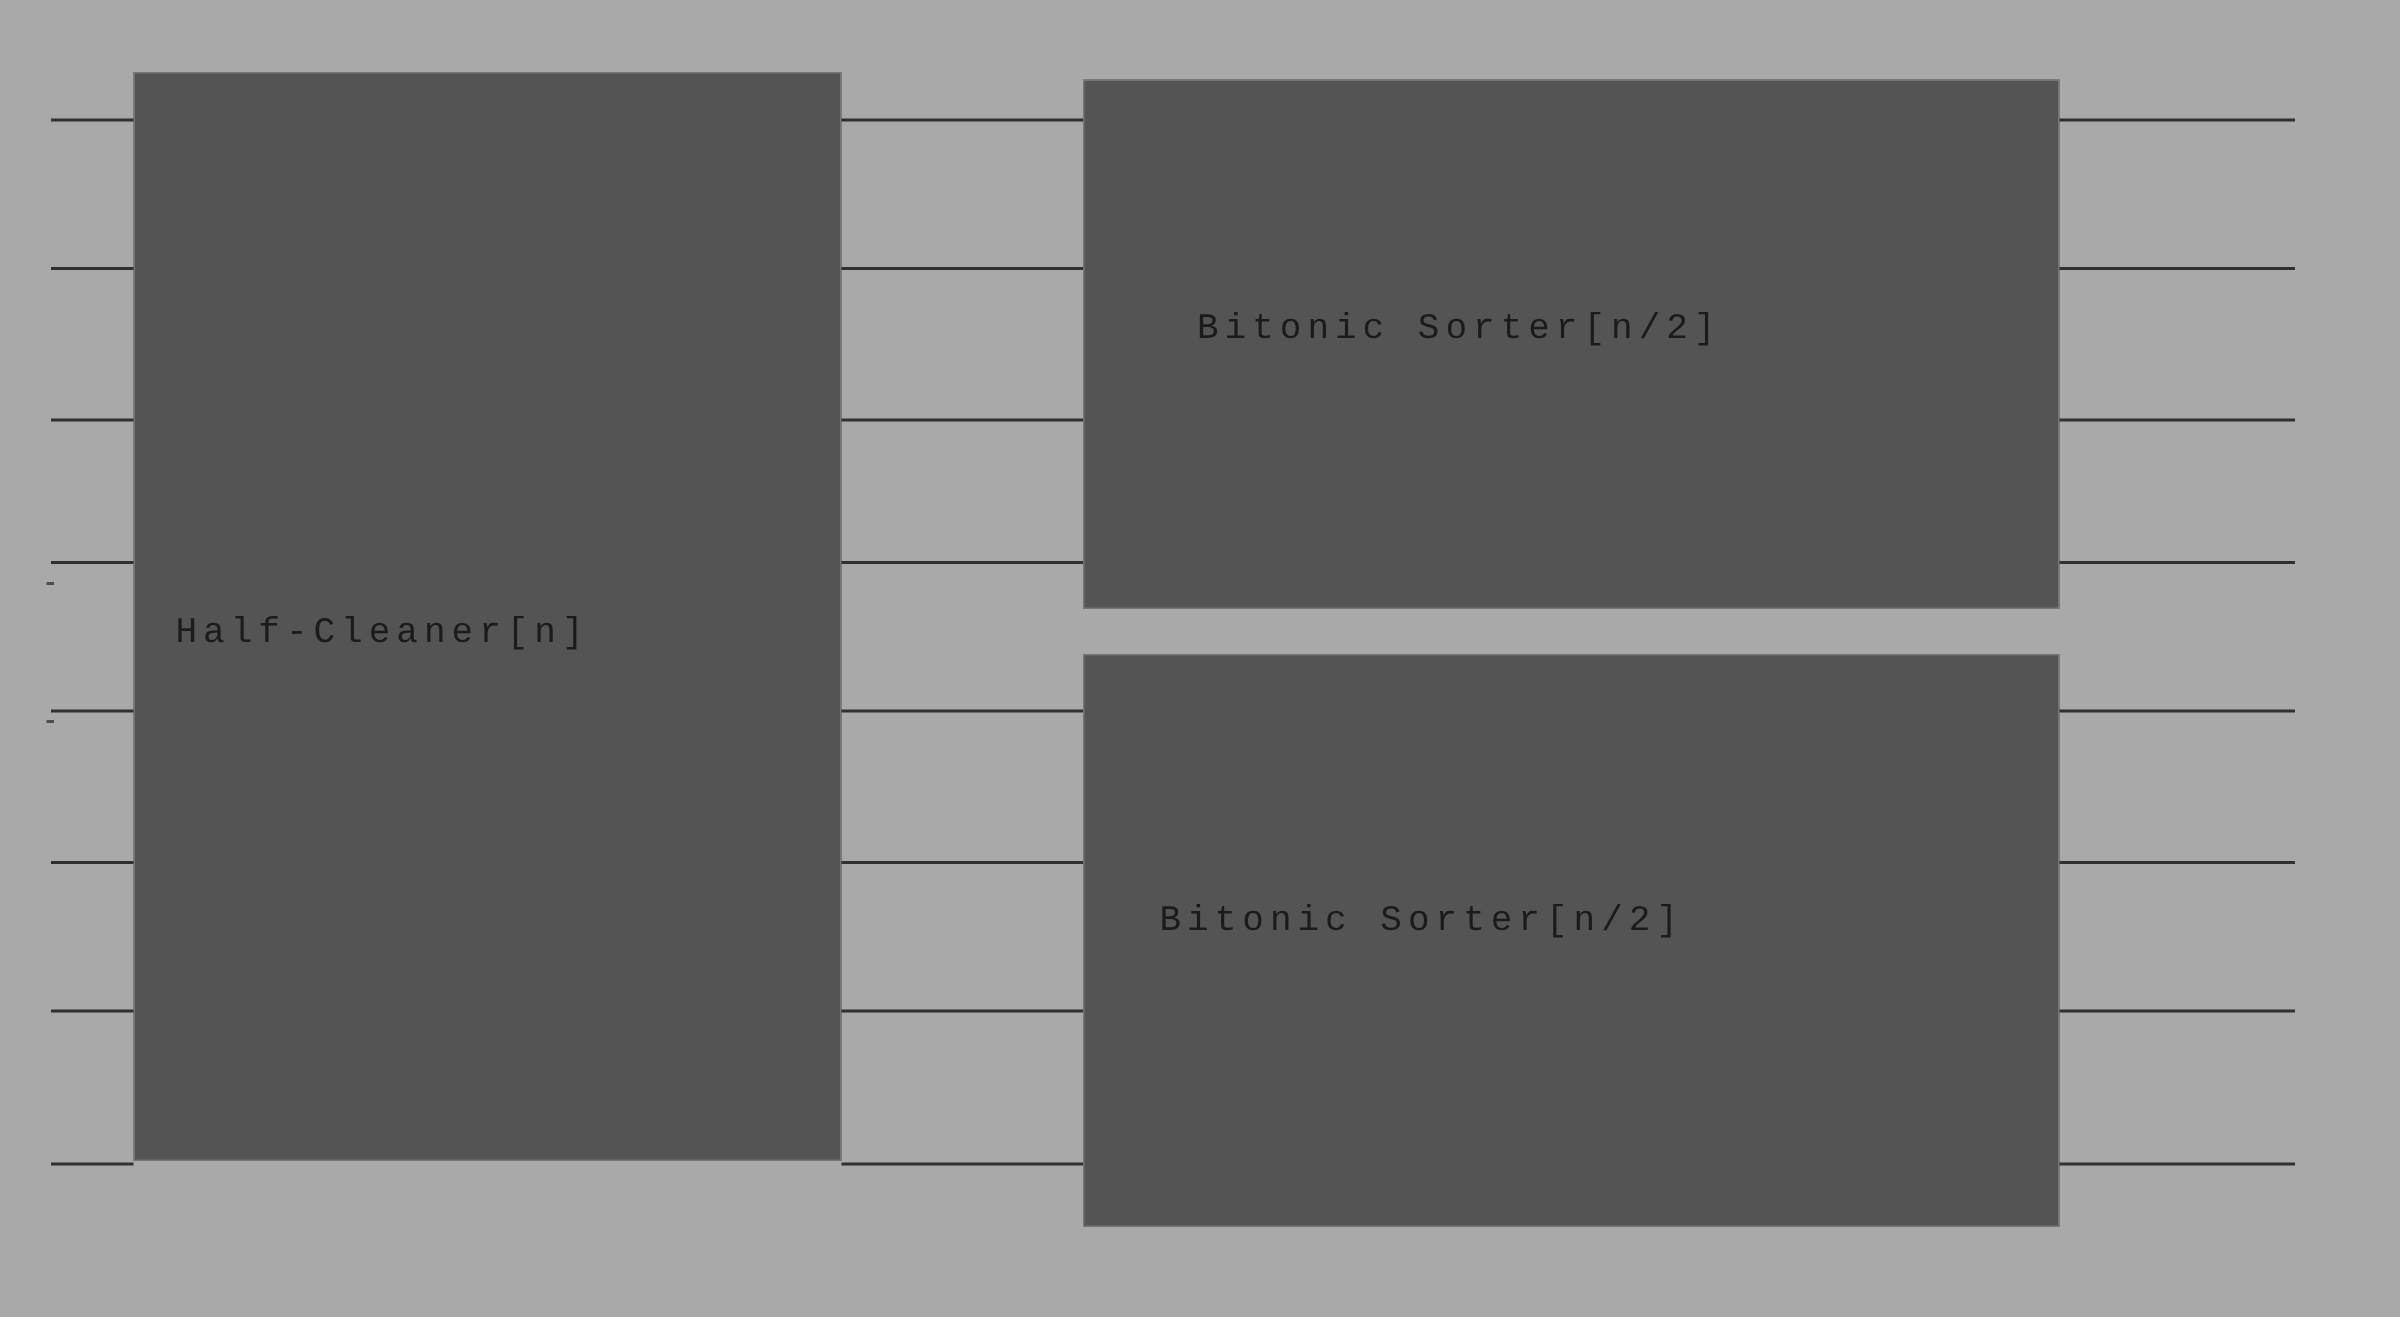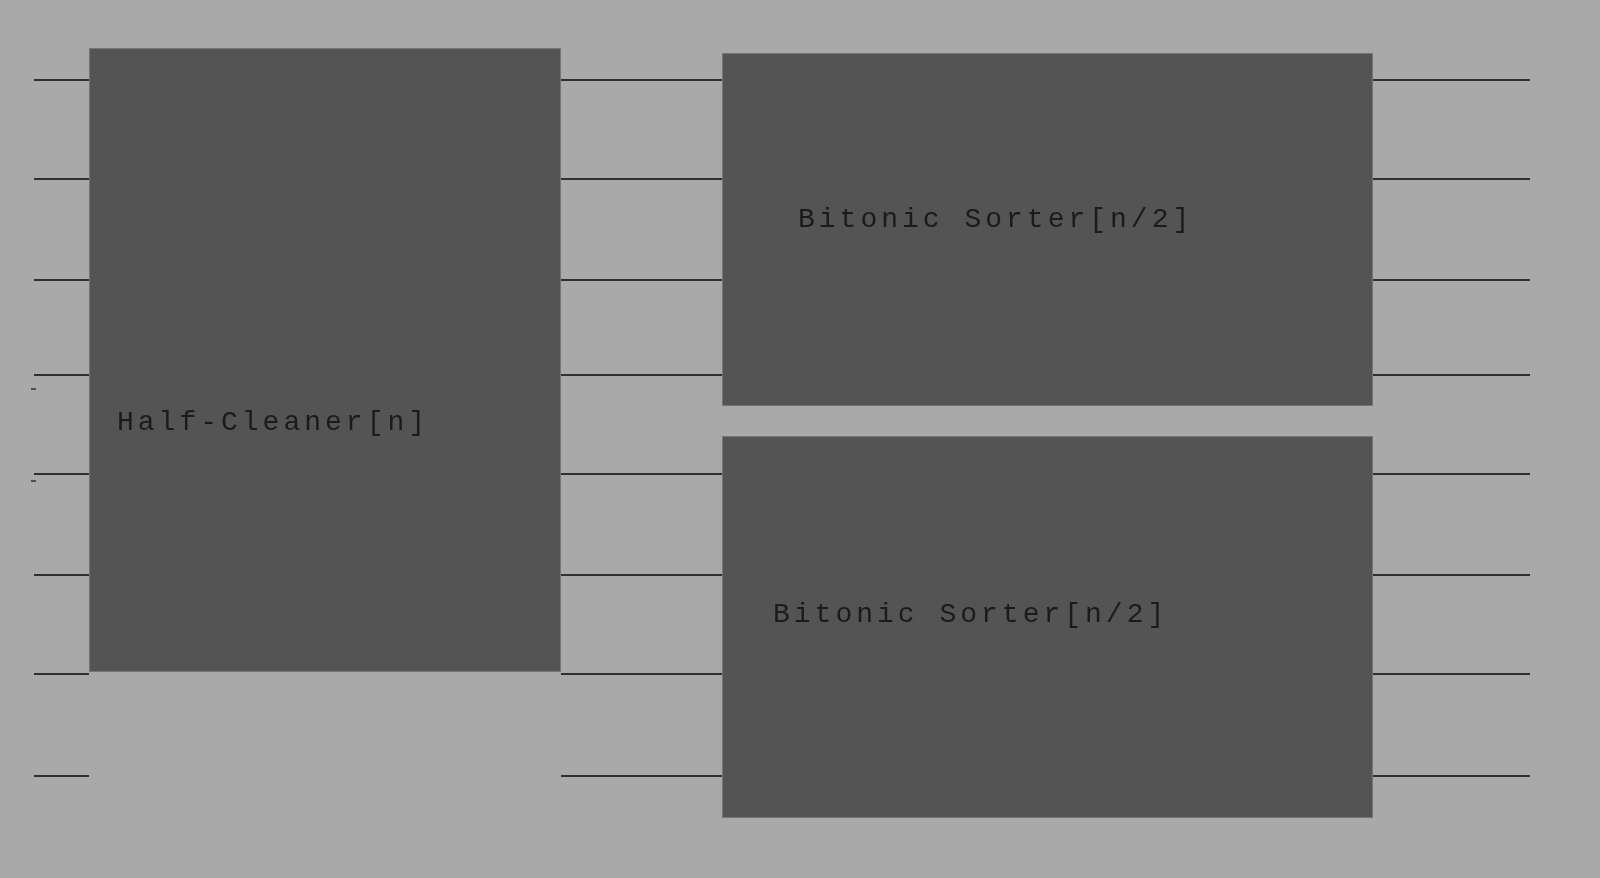--- a/index.html
+++ b/index.html
@@ -14,26 +14,26 @@
     overflow: hidden;
     background: var(--bg, #a9a9a9);
     font-family: "Liberation Mono", "DejaVu Sans Mono", monospace;
   }
   .block {
     position: absolute;
     background: var(--block, #545454);
     border: 1px solid var(--block-edge, #777777);
     box-sizing: border-box;
   }
-  #block-half-cleaner   { left: 89px;  top: 48px;  width: 472px; height: 624px; }
+  #block-half-cleaner   { left: 89px;  top: 48px;  width: 472px; height: 726px; }
   #block-bitonic-top    { left: 722px; top: 53px;  width: 651px; height: 353px; }
   #block-bitonic-bottom { left: 722px; top: 436px; width: 651px; height: 382px; }
   .block-label {
     position: absolute;
-    font-size: 28px;
+    font-size: 24px;
     line-height: 40px;
     letter-spacing: 4px;
     white-space: nowrap;
     color: var(--text, #1b1b1b);
   }
   #block-half-cleaner   .block-label { left: 27px;  top: 354px; }
   #block-bitonic-top    .block-label { left: 75px;  top: 146px; }
   #block-bitonic-bottom .block-label { left: 50px;  top: 158px; }
   .wire {
     position: absolute;

